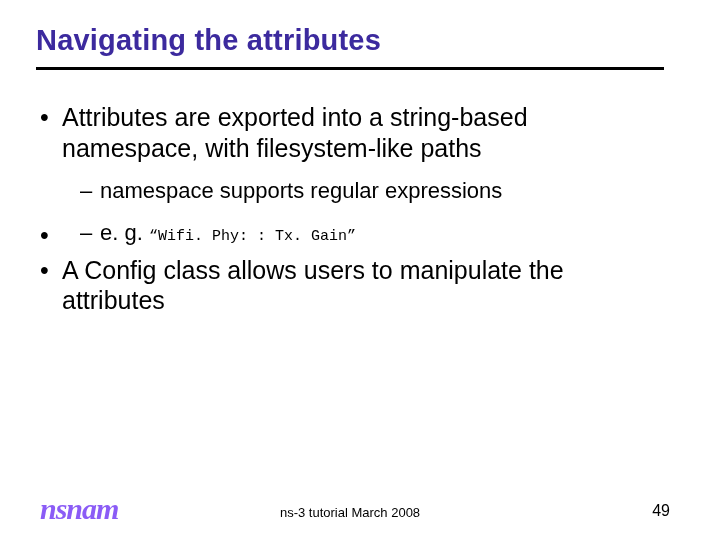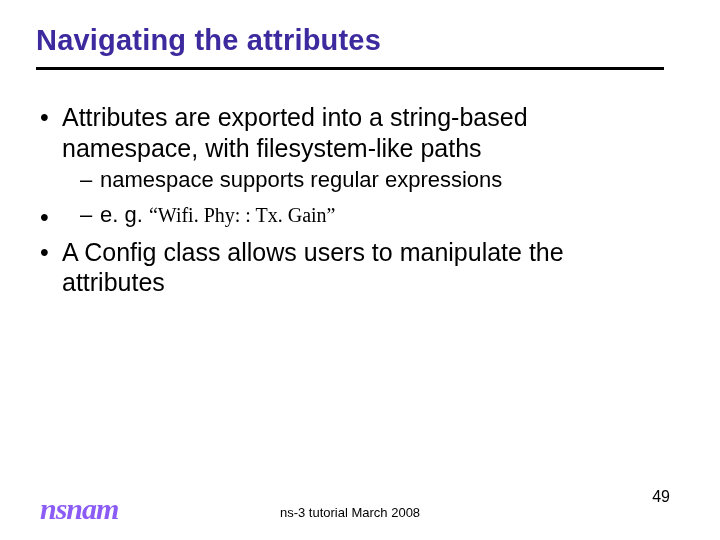--- a/index.html
+++ b/index.html
@@ -4,29 +4,29 @@
 <style>
   * { margin: 0; padding: 0; box-sizing: border-box; }
   html, body { width: 720px; height: 540px; background: #fff; font-family: Arial, Helvetica, sans-serif; color: #000; }
   .slide { position: relative; width: 700px; height: 540px; padding: 24px 36px 5px 36px; }
   .title { color: #3c2a9e; font-size: 29px; font-weight: bold; letter-spacing: 0.2px; }
   .rule { border: none; border-top: 3px solid #000; margin-top: 10px; }
   .body { margin-top: 32px; font-size: 25px; line-height: 1.22; }
   ul.lvl1 { list-style: none; padding-left: 0; }
   ul.lvl1 > li { position: relative; padding-left: 26px; margin-bottom: 8px; }
   ul.lvl1 > li::before { content: "•"; position: absolute; left: 4px; top: 0; font-size: 25px; }
-  ul.lvl2 { list-style: none; padding-left: 18px; margin-top: 4px; font-size: 22px; }
+  ul.lvl2 { list-style: none; padding-left: 18px; margin-top: 15px; font-size: 22px; }
   ul.lvl2 > li { position: relative; padding-left: 20px; margin-bottom: 6px; }
   ul.lvl2 > li::before { content: "–"; position: absolute; left: 0; top: 0; }
   .sub-eg-prefix { font-size: 22px; }
-  .mono { font-family: Liberation Serif, serif; font-size: 20px; }
+  .mono { font-family: Liberation Mono, monospace; font-size: 15px; }
   .footer { position: absolute; left: 0; right: 0; bottom: 14px; height: 40px; }
   .logo { position: absolute; left: 40px; bottom: 0; font-family: Georgia, "Times New Roman", serif; font-style: italic; font-weight: bold; font-size: 30px; letter-spacing: -1px; color: #8b5cf6; }
   .foot-center { position: absolute; left: 0; right: 0; bottom: 6px; text-align: center; font-size: 13px; font-weight: normal; }
-  .pagenum { position: absolute; right: 30px; bottom: 20px; font-size: 16px; }
+  .pagenum { position: absolute; right: 30px; bottom: 6px; font-size: 16px; }
 </style>
 </head>
 <body>
 
 <div class="slide">
   <div class="title">Navigating the attributes</div>
   <hr class="rule">
   <div class="body">
     <ul class="lvl1">
       <li>

